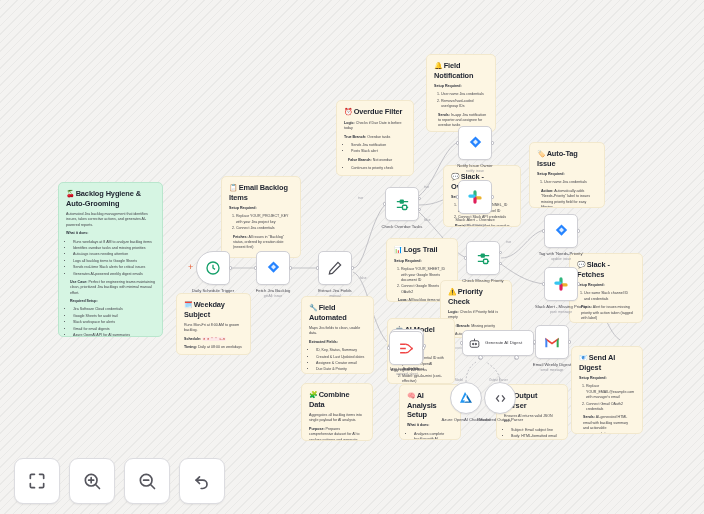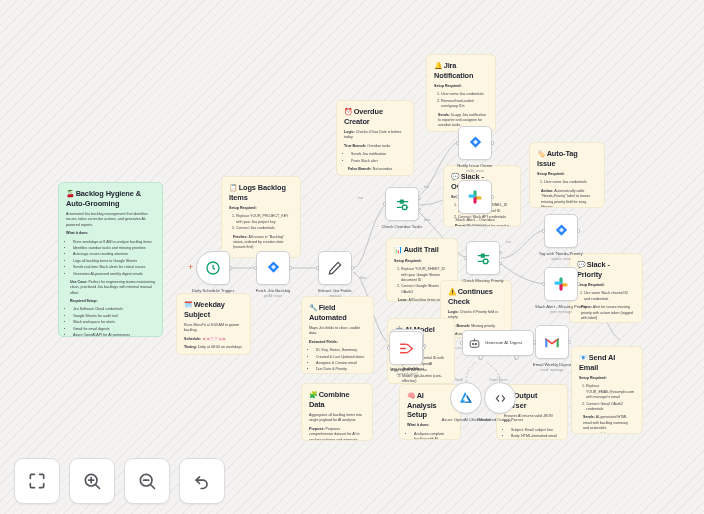--- a/index.html
+++ b/index.html
@@ -125,49 +125,49 @@
     <ul>
       <li>Jira Software Cloud credentials</li>
       <li>Google Sheets for audit trail</li>
       <li>Slack workspace for alerts</li>
       <li>Gmail for email digests</li>
       <li>Azure OpenAI API for AI summaries</li>
     </ul>
   </div>
 
   <div class="note cream" style="left:221px; top:176px; width:80px; height:82px;">
-    <h3><span class="emo">📋</span><span>Logs Backlog Items</span></h3>
+    <h3><span class="emo">📋</span><span>Email Backlog Items</span></h3>
     <p class="lbl">Setup Required:</p>
     <ol>
       <li>Replace YOUR_PROJECT_KEY with your Jira project key</li>
       <li>Connect Jira credentials</li>
     </ol>
     <p class="indent"><span class="lbl">Fetches:</span>
       <span>All issues in "Backlog" status, ordered by creation date (newest first)</span></p>
   </div>
 
   <div class="note cream" style="left:336px; top:100px; width:78px; height:76px;">
-    <h3><span class="emo">⏰</span><span>Overdue Creator</span></h3>
+    <h3><span class="emo">⏰</span><span>Overdue Filter</span></h3>
     <p><span class="lbl">Logic:</span>
       <span>Checks if Due Date is before today</span></p>
     <p class="sec"><span class="lbl">True Branch:</span>
       <span>Overdue tasks</span></p>
     <ul>
       <li>Sends Jira notification</li>
       <li>Posts Slack alert</li>
     </ul>
     <p class="indent sec"><span class="lbl">False Branch:</span>
       <span>Not overdue</span></p>
     <ul>
       <li>Continues to priority check</li>
     </ul>
   </div>
 
   <div class="note cream" style="left:426px; top:54px; width:70px; height:78px;">
-    <h3><span class="emo">🔔</span><span>Jira Notification</span></h3>
+    <h3><span class="emo">🔔</span><span>Field Notification</span></h3>
     <p class="lbl">Setup Required:</p>
     <ol>
       <li>User name Jira credentials</li>
       <li>Remove/hard-coded user/group IDs</li>
     </ol>
     <p class="indent"><span class="lbl">Sends:</span>
       <span>In-app Jira notification to reporter and assignee for overdue tasks</span></p>
   </div>
 
   <div class="note cream" style="left:443px; top:165px; width:78px; height:62px;">
@@ -185,31 +185,31 @@
     <h3><span class="emo">🏷️</span><span>Auto-Tag Issue</span></h3>
     <p class="lbl">Setup Required:</p>
     <ol>
       <li>User name Jira credentials</li>
     </ol>
     <p class="indent sec"><span class="lbl">Action:</span>
       <span>Automatically adds "Needs-Priority" label to issues missing priority field for easy filtering</span></p>
   </div>
 
   <div class="note cream" style="left:569px; top:253px; width:74px; height:70px;">
-    <h3><span class="emo">💬</span><span>Slack - Priority</span></h3>
+    <h3><span class="emo">💬</span><span>Slack - Fetches</span></h3>
     <p class="lbl">Setup Required:</p>
     <ol>
       <li>Use same Slack channel ID and credentials</li>
     </ol>
     <p class="indent sec"><span class="lbl">Posts:</span>
       <span>Alert for issues missing priority with action taken (tagged with label)</span></p>
   </div>
 
   <div class="note cream" style="left:571px; top:346px; width:72px; height:88px;">
-    <h3><span class="emo">📧</span><span>Send AI Email</span></h3>
+    <h3><span class="emo">📧</span><span>Send AI Digest</span></h3>
     <p class="lbl">Setup Required:</p>
     <ol>
       <li>Replace YOUR_EMAIL@example.com with manager's email</li>
       <li>Connect Gmail OAuth2 credentials</li>
     </ol>
     <p class="indent sec"><span class="lbl">Sends:</span>
       <span>AI-generated HTML email with backlog summary and actionable recommendations</span></p>
   </div>
 
   <div class="note cream" style="left:176px; top:293px; width:75px; height:62px;">
@@ -228,32 +228,32 @@
     <ul>
       <li>ID, Key, Status, Summary</li>
       <li>Created &amp; Last Updated dates</li>
       <li>Assignee &amp; Creator email</li>
       <li>Due Date &amp; Priority</li>
     </ul>
 
   </div>
 
   <div class="note cream" style="left:386px; top:238px; width:72px; height:64px;">
-    <h3><span class="emo">📊</span><span>Audit Trail</span></h3>
+    <h3><span class="emo">📊</span><span>Logs Trail</span></h3>
     <p class="lbl">Setup Required:</p>
     <ol>
       <li>Replace YOUR_SHEET_ID with your Google Sheets document ID</li>
       <li>Connect Google Sheets OAuth2</li>
     </ol>
     <p class="indent"><span class="lbl">Logs:</span>
       <span>All backlog items with timestamps for historical tracking and reporting</span></p>
   </div>
 
   <div class="note cream" style="left:440px; top:280px; width:72px; height:58px;">
-    <h3><span class="emo">⚠️</span><span>Continues Check</span></h3>
+    <h3><span class="emo">⚠️</span><span>Priority Check</span></h3>
     <p><span class="lbl">Logic:</span>
       <span>Checks if Priority field is empty</span></p>
     <p class="sec"><span class="lbl">True Branch:</span>
       <span>Missing priority</span></p>
     <ul>
       <li>Auto-tags with "Needs-Priority"</li>
 
     </ul>
   </div>
 

